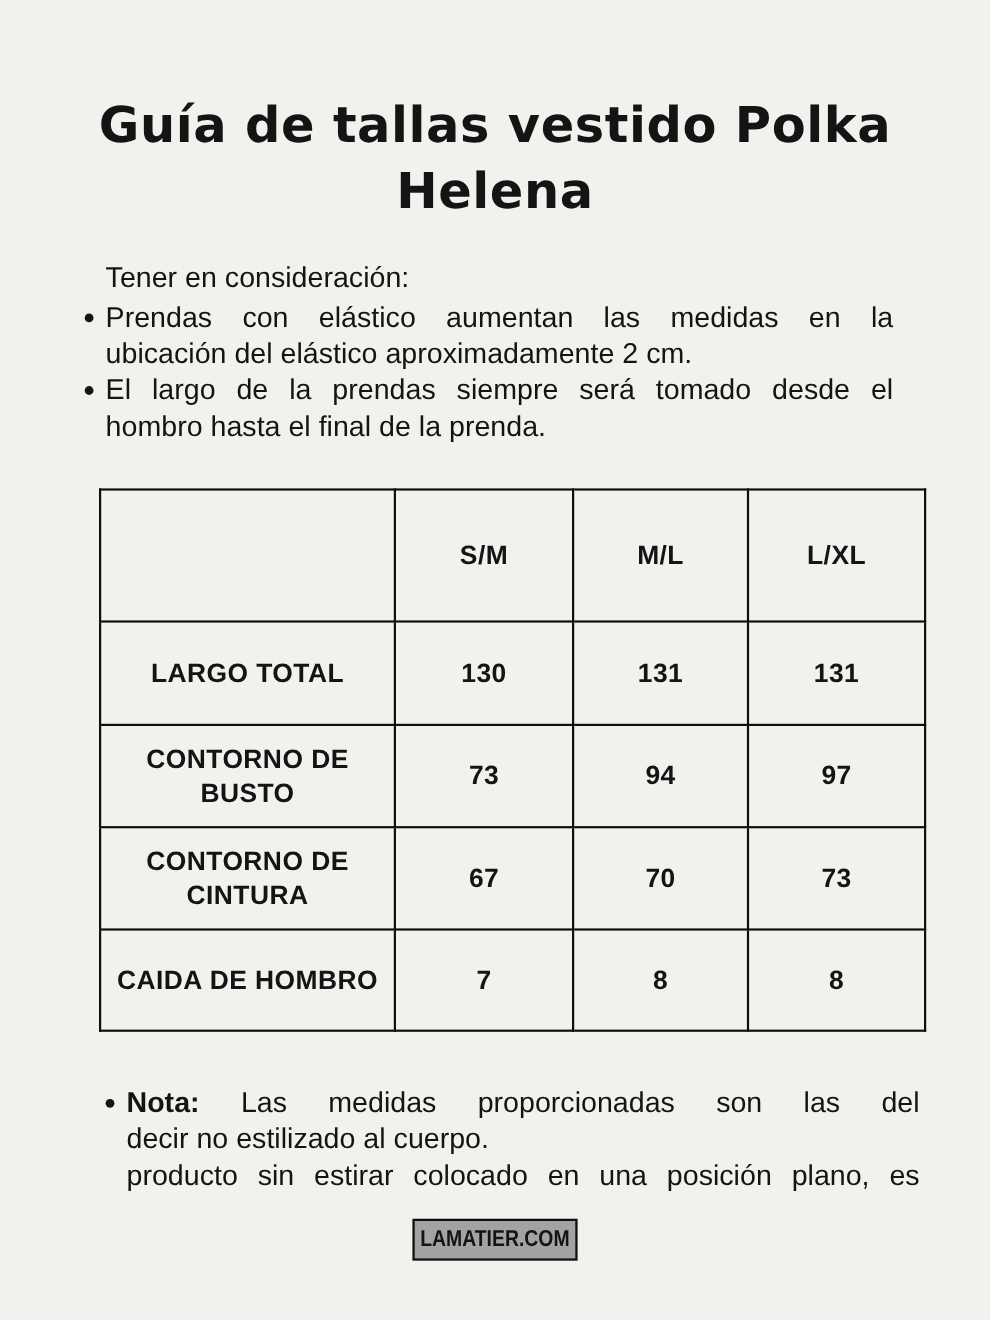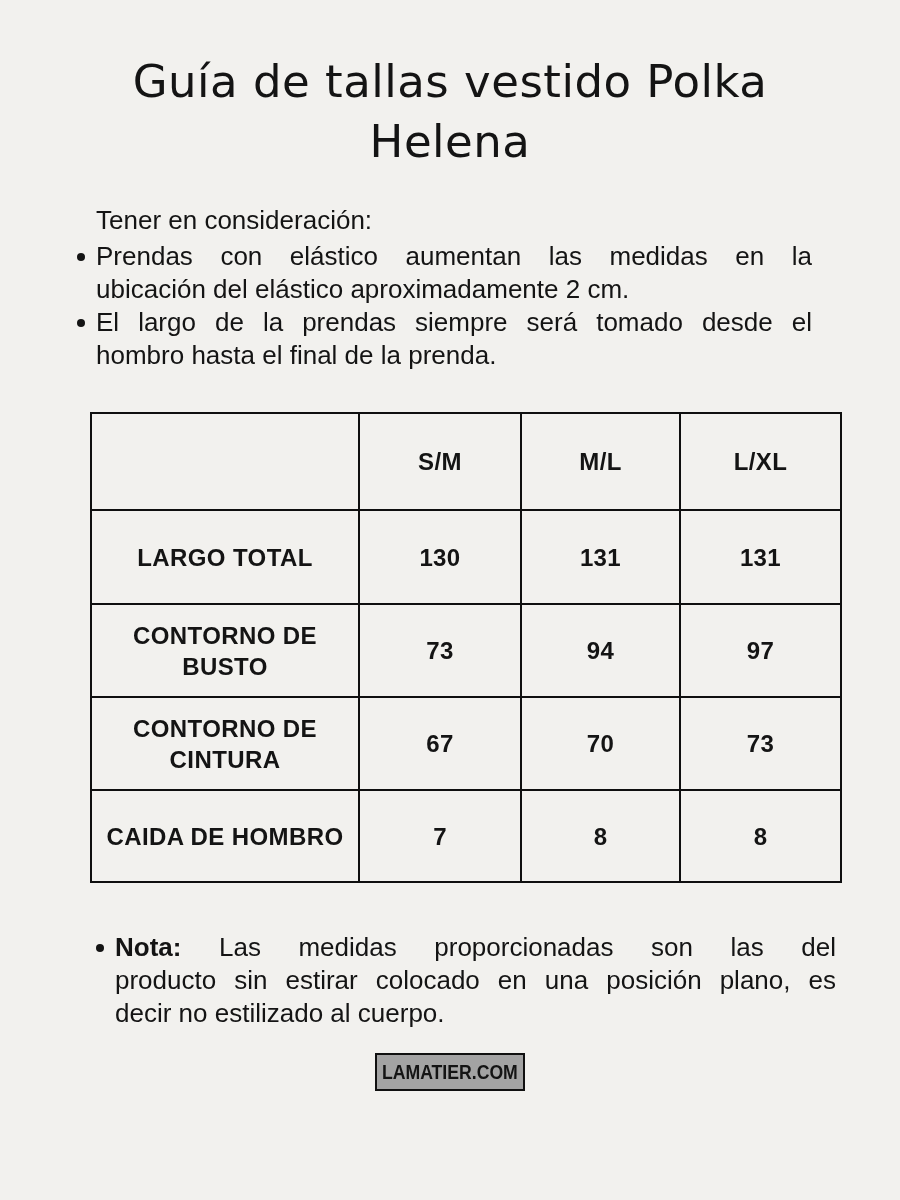--- a/index.html
+++ b/index.html
@@ -7,25 +7,25 @@
     width: 900px; height: 1200px;
     background: #f2f1ee;
     color: #141414;
     font-family: "Liberation Sans", sans-serif;
     overflow: hidden;
   }
   .page { width: 900px; height: 1200px; position: relative; }
 
   
   .title {
-    padding-top: 52px;
+    padding-top: 84px;
     text-align: center;
     font-family: "DejaVu Sans", "Liberation Sans", sans-serif;
     font-size: 45px;
-    font-weight: 400;
+    font-weight: 700;
     line-height: 60px;
     letter-spacing: 0.5px;
   }
 
   
   .considerations {
     margin: 32px 88px 0 76px;
     font-size: 26px;
     line-height: 33px;
   }
@@ -55,21 +55,21 @@
     font-weight: 600;
     letter-spacing: 0.4px;
     line-height: 31px;
     padding: 2px 14px;
     box-sizing: border-box;
   }
   col.c-label { width: 268px; }
   col.c-sm { width: 162px; }
   col.c-ml { width: 159px; }
   col.c-lxl { width: 161px; }
-  tr.r-head td { height: 97px; margin-top: 31px; }
+  tr.r-head td { height: 120px; margin-top: 31px; }
   tr.r-1 td { height: 94px; }
   tr.r-2 td { height: 93px; }
   tr.r-3 td { height: 93px; }
   tr.r-4 td { height: 92px; }
   tr.r-5 td { height: 86px; }
 
   
   .note {
     margin: 48px 64px 0 95px;
     font-size: 26px;
@@ -161,22 +161,22 @@
         </tr>
       </tbody>
     </table>
   </div>
 
   <div class="note">
     <ul class="bullet-list">
       <li class="bullet-item">
         <span class="dot"></span>
         <div class="jline"><span class="bold">Nota:</span> <span>Las medidas proporcionadas son las del</span></div>
+        <div class="jline last">decir no estilizado al cuerpo.</div>
         <div class="jline">producto sin estirar colocado en una posición plano, es</div>
-        <div class="jline last">decir no estilizado al cuerpo.</div>
       </li>
     </ul>
   </div>
 
   <div class="footer">
     <div class="footer-box">
       <span class="footer-text">LAMATIER.COM</span>
     </div>
   </div>
 

